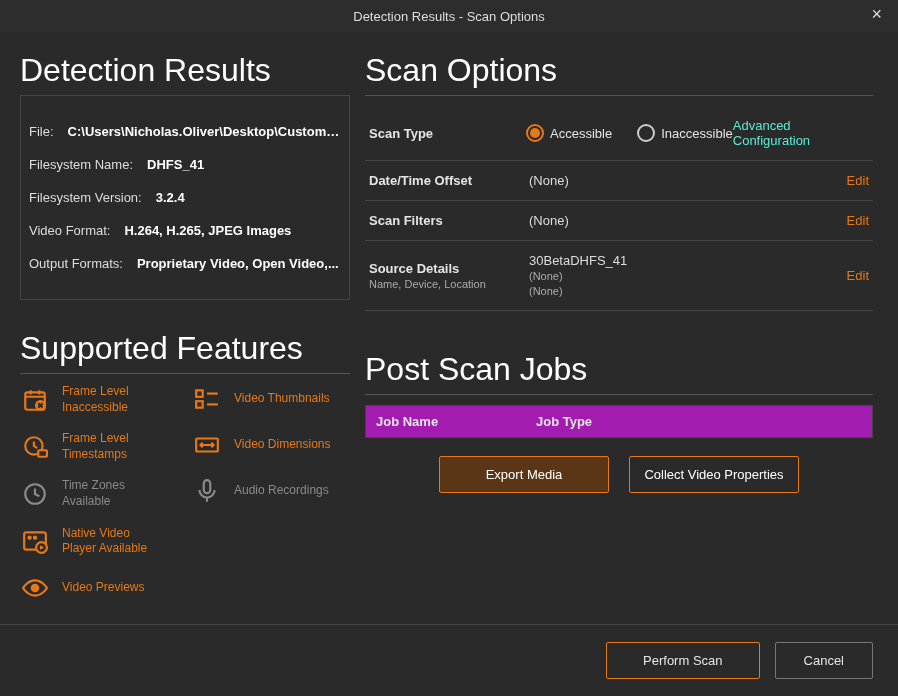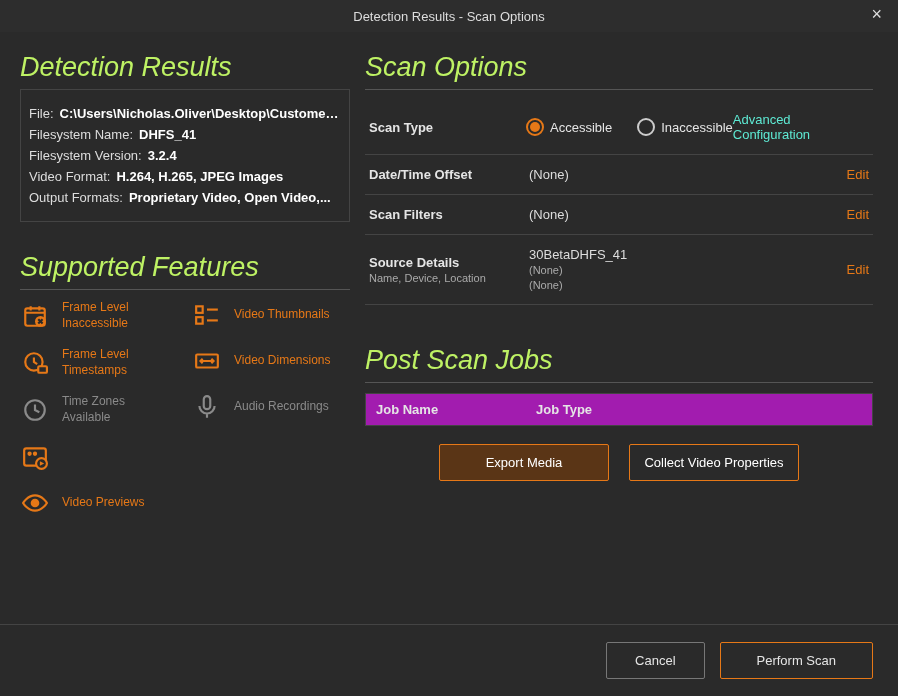--- a/index.html
+++ b/index.html
@@ -3,24 +3,24 @@
 <meta charset="utf-8">
 <style>
   * { box-sizing: border-box; margin: 0; padding: 0; }
   html, body { width: 898px; height: 696px; background: #2a2a2a; font-family: "Segoe UI", Arial, sans-serif; color: #e5e5e5; overflow: hidden; }
   .titlebar { height: 32px; background: #2d2d2d; display: flex; align-items: center; justify-content: center; position: relative; }
   .titlebar .title { font-size: 13px; color: #ddd; }
   .titlebar .close { position: absolute; right: 8px; top: 4px; font-size: 18px; color: #ddd; cursor: pointer; padding: 0 8px; }
   .body { display: flex; height: 592px; }
   .left { width: 350px; padding: 20px 0 20px 20px; }
   .right { flex: 1; padding: 20px 25px 20px 15px; }
-  h2 { color: #bef264; font-weight: 400; font-size: 27px; margin-bottom: 6px; font-style: italic; }
+  h2 { color: #ffffff; font-weight: 400; font-size: 32px; margin-bottom: 6px; }
   .hr { border: none; border-top: 1px solid #555; margin-bottom: 10px; }
   .kv-block { border: 1px solid #444; padding: 10px 8px; margin-bottom: 30px; }
-  .kv { font-size: 13px; margin: 6px 0; display: flex; }
+  .kv { font-size: 13px; margin: 18px 0; display: flex; gap: 8px; }
   .kv .k { color: #ddd; margin-right: 6px; white-space: nowrap; }
   .kv .v { color: #fff; font-weight: 600; white-space: nowrap; overflow: hidden; text-overflow: ellipsis; }
   .features { display: flex; gap: 30px; }
   .fcol { display: flex; flex-direction: column; gap: 16px; }
   .feat { display: flex; align-items: center; gap: 12px; font-size: 12px; line-height: 1.3; }
   .feat .ico { width: 30px; height: 30px; flex-shrink:0; display:flex; align-items:center; justify-content:center; }
   .feat.on { color: #e67817; }
   .feat.off { color: #8a8a8a; }
   .feat .lbl { max-width: 100px; }
   
@@ -120,20 +120,21 @@
         <div class="feat on">
           <span class="ico">
             <svg width="26" height="26" viewBox="0 0 24 24" fill="none" stroke="#e67817" stroke-width="2">
                 <rect x="2" y="4" width="20" height="16" rx="2"></rect>
                 <circle cx="7" cy="9" r="1" fill="#e67817"></circle>
                 <circle cx="12" cy="9" r="1" fill="#e67817"></circle>
                 <circle cx="18" cy="18" r="5" fill="#2a2a2a"></circle>
                 <path d="M16.5 16l4 2-4 2z" fill="#e67817" stroke="none"></path>
               </svg>
           </span>
+          <span class="lbl">Native Video Player Available</span>
         </div>
         <div class="feat on">
           <span class="ico">
             <svg width="26" height="20" viewBox="0 0 24 16" fill="none" stroke="#e67817" stroke-width="2">
                 <path d="M1 8s4-7 11-7 11 7 11 7-4 7-11 7S1 8 1 8z"></path>
                 <circle cx="12" cy="8" r="3" fill="#e67817"></circle>
               </svg>
           </span>
           <span class="lbl">Video Previews</span>
         </div>
@@ -227,15 +228,15 @@
     </div>
 
     <div class="jobbuttons">
       <div class="btn primary">Export Media</div>
       <div class="btn">Collect Video Properties</div>
     </div>
   </div>
 </div>
 
 <div class="footer">
+  <div class="fbtn primary">Perform Scan</div>
   <div class="fbtn">Cancel</div>
-  <div class="fbtn primary">Perform Scan</div>
 </div>
 
 </body></html>

